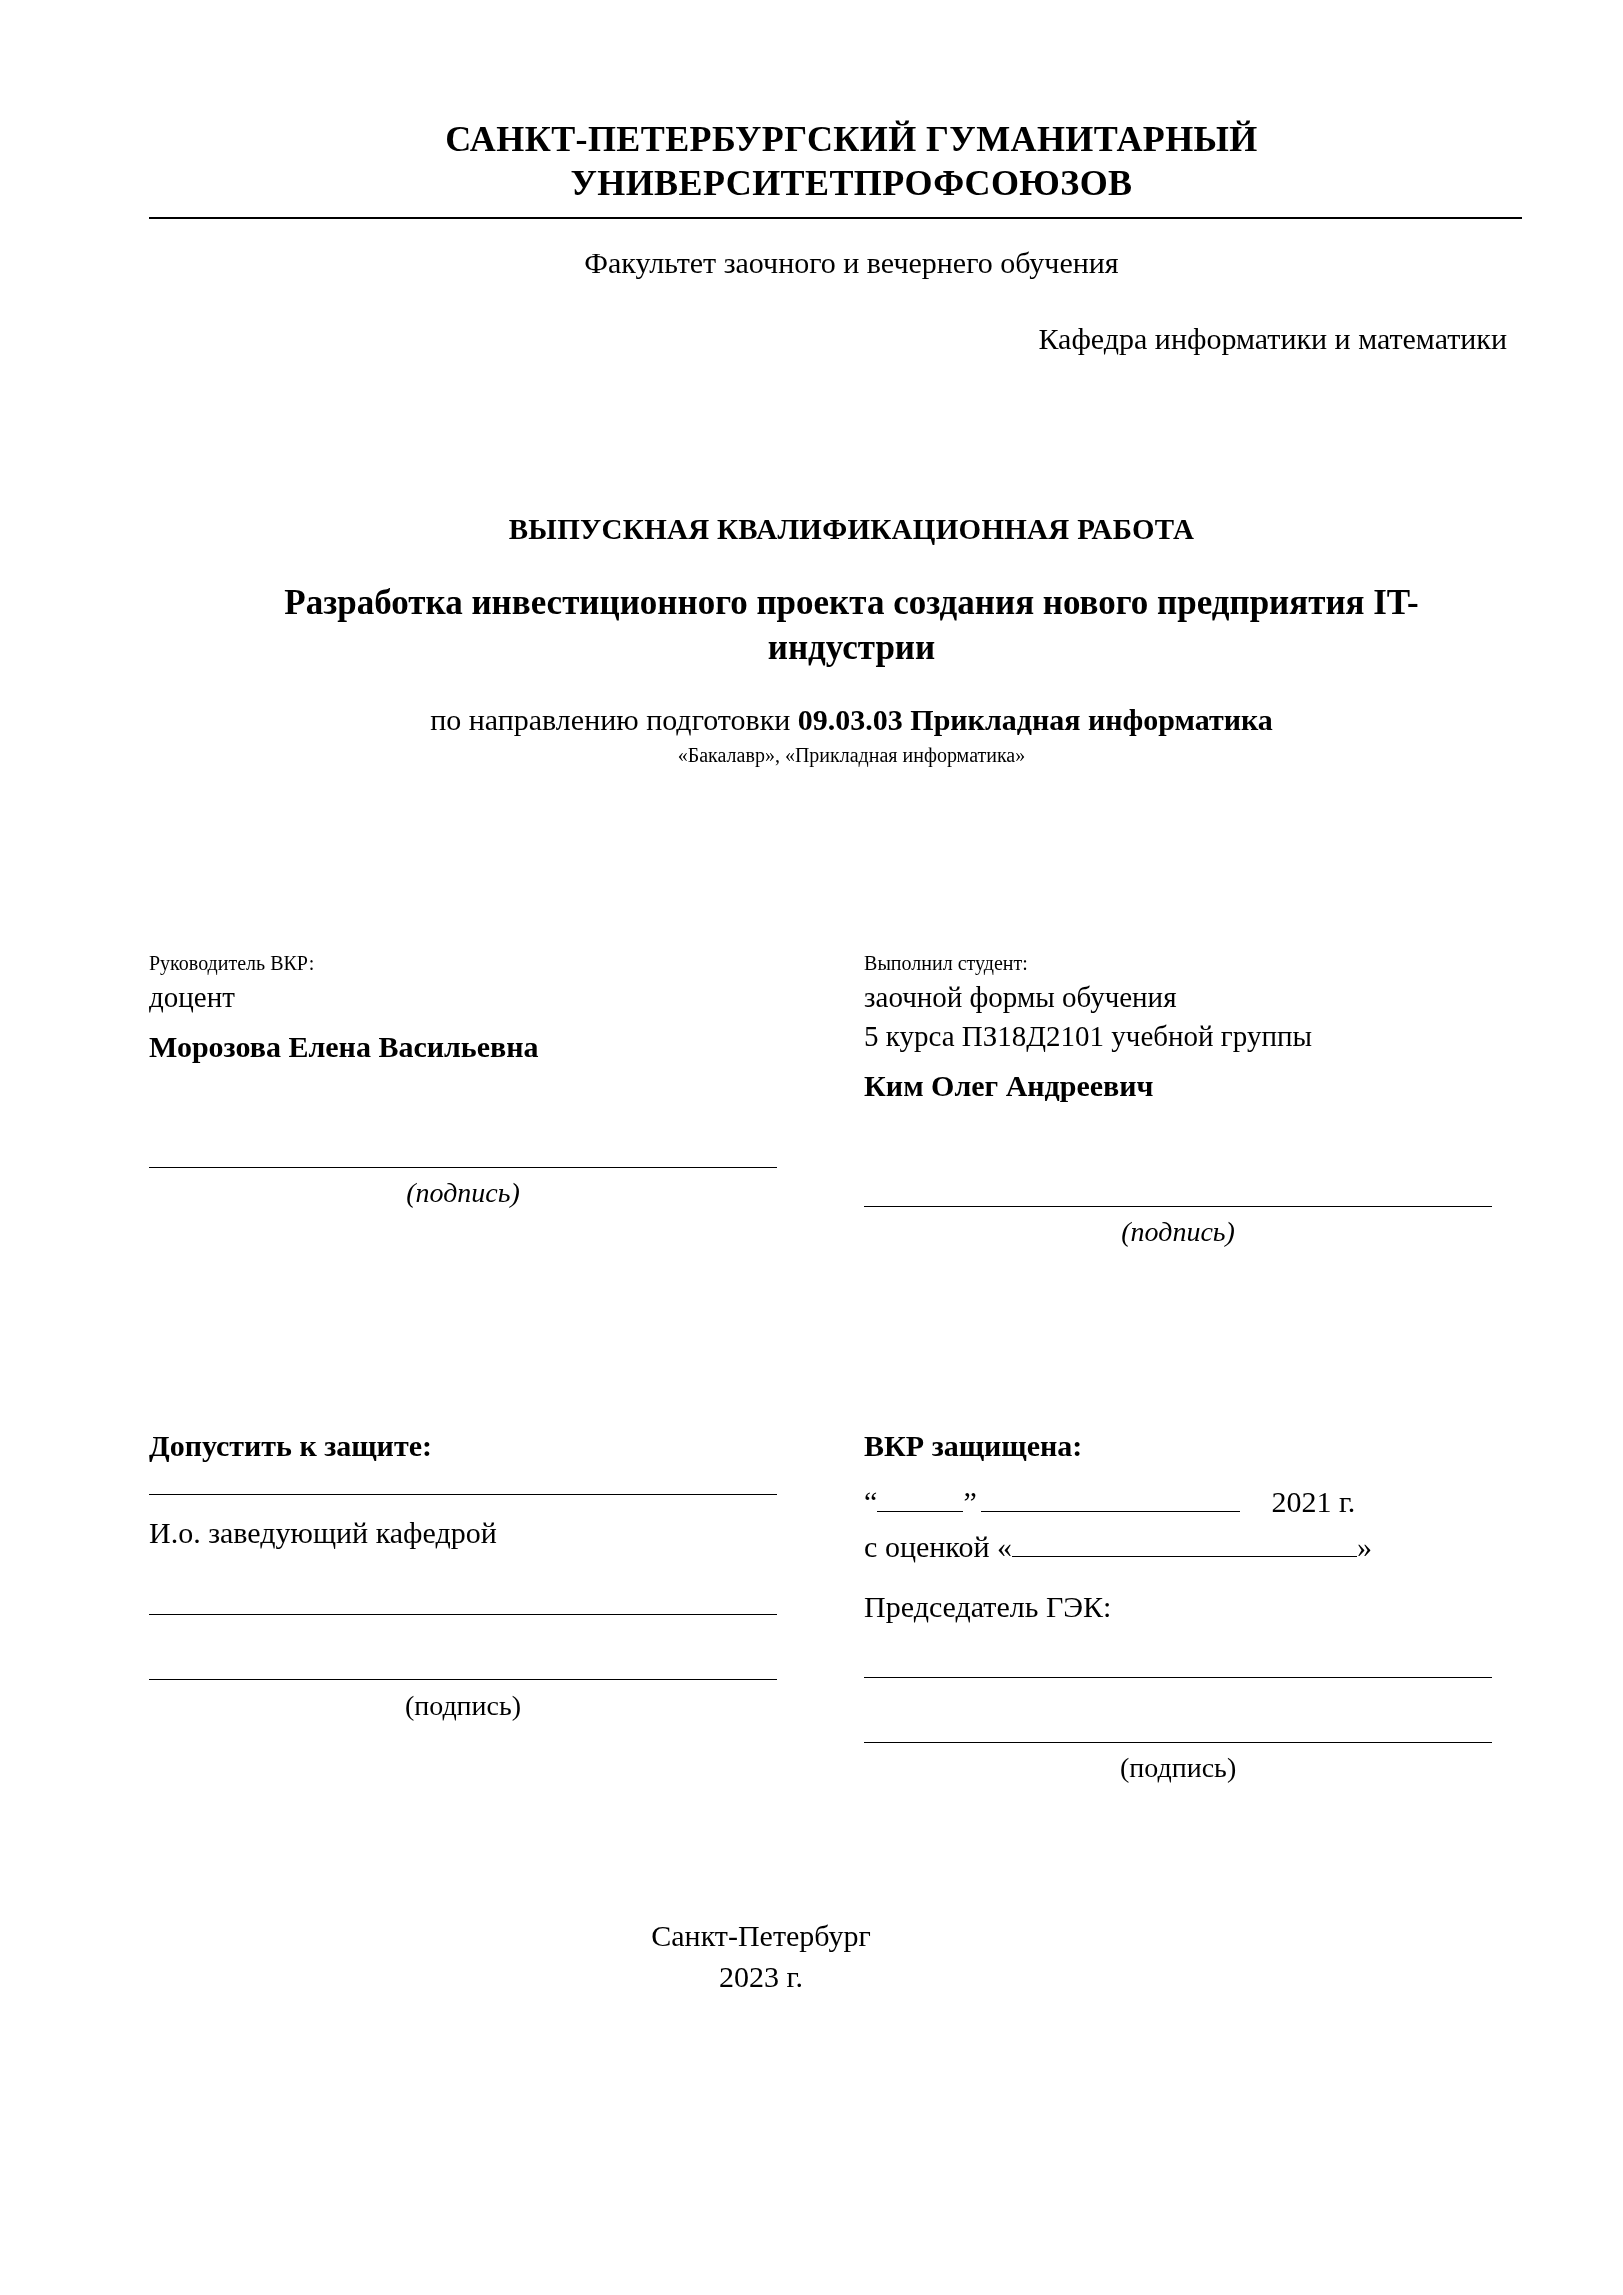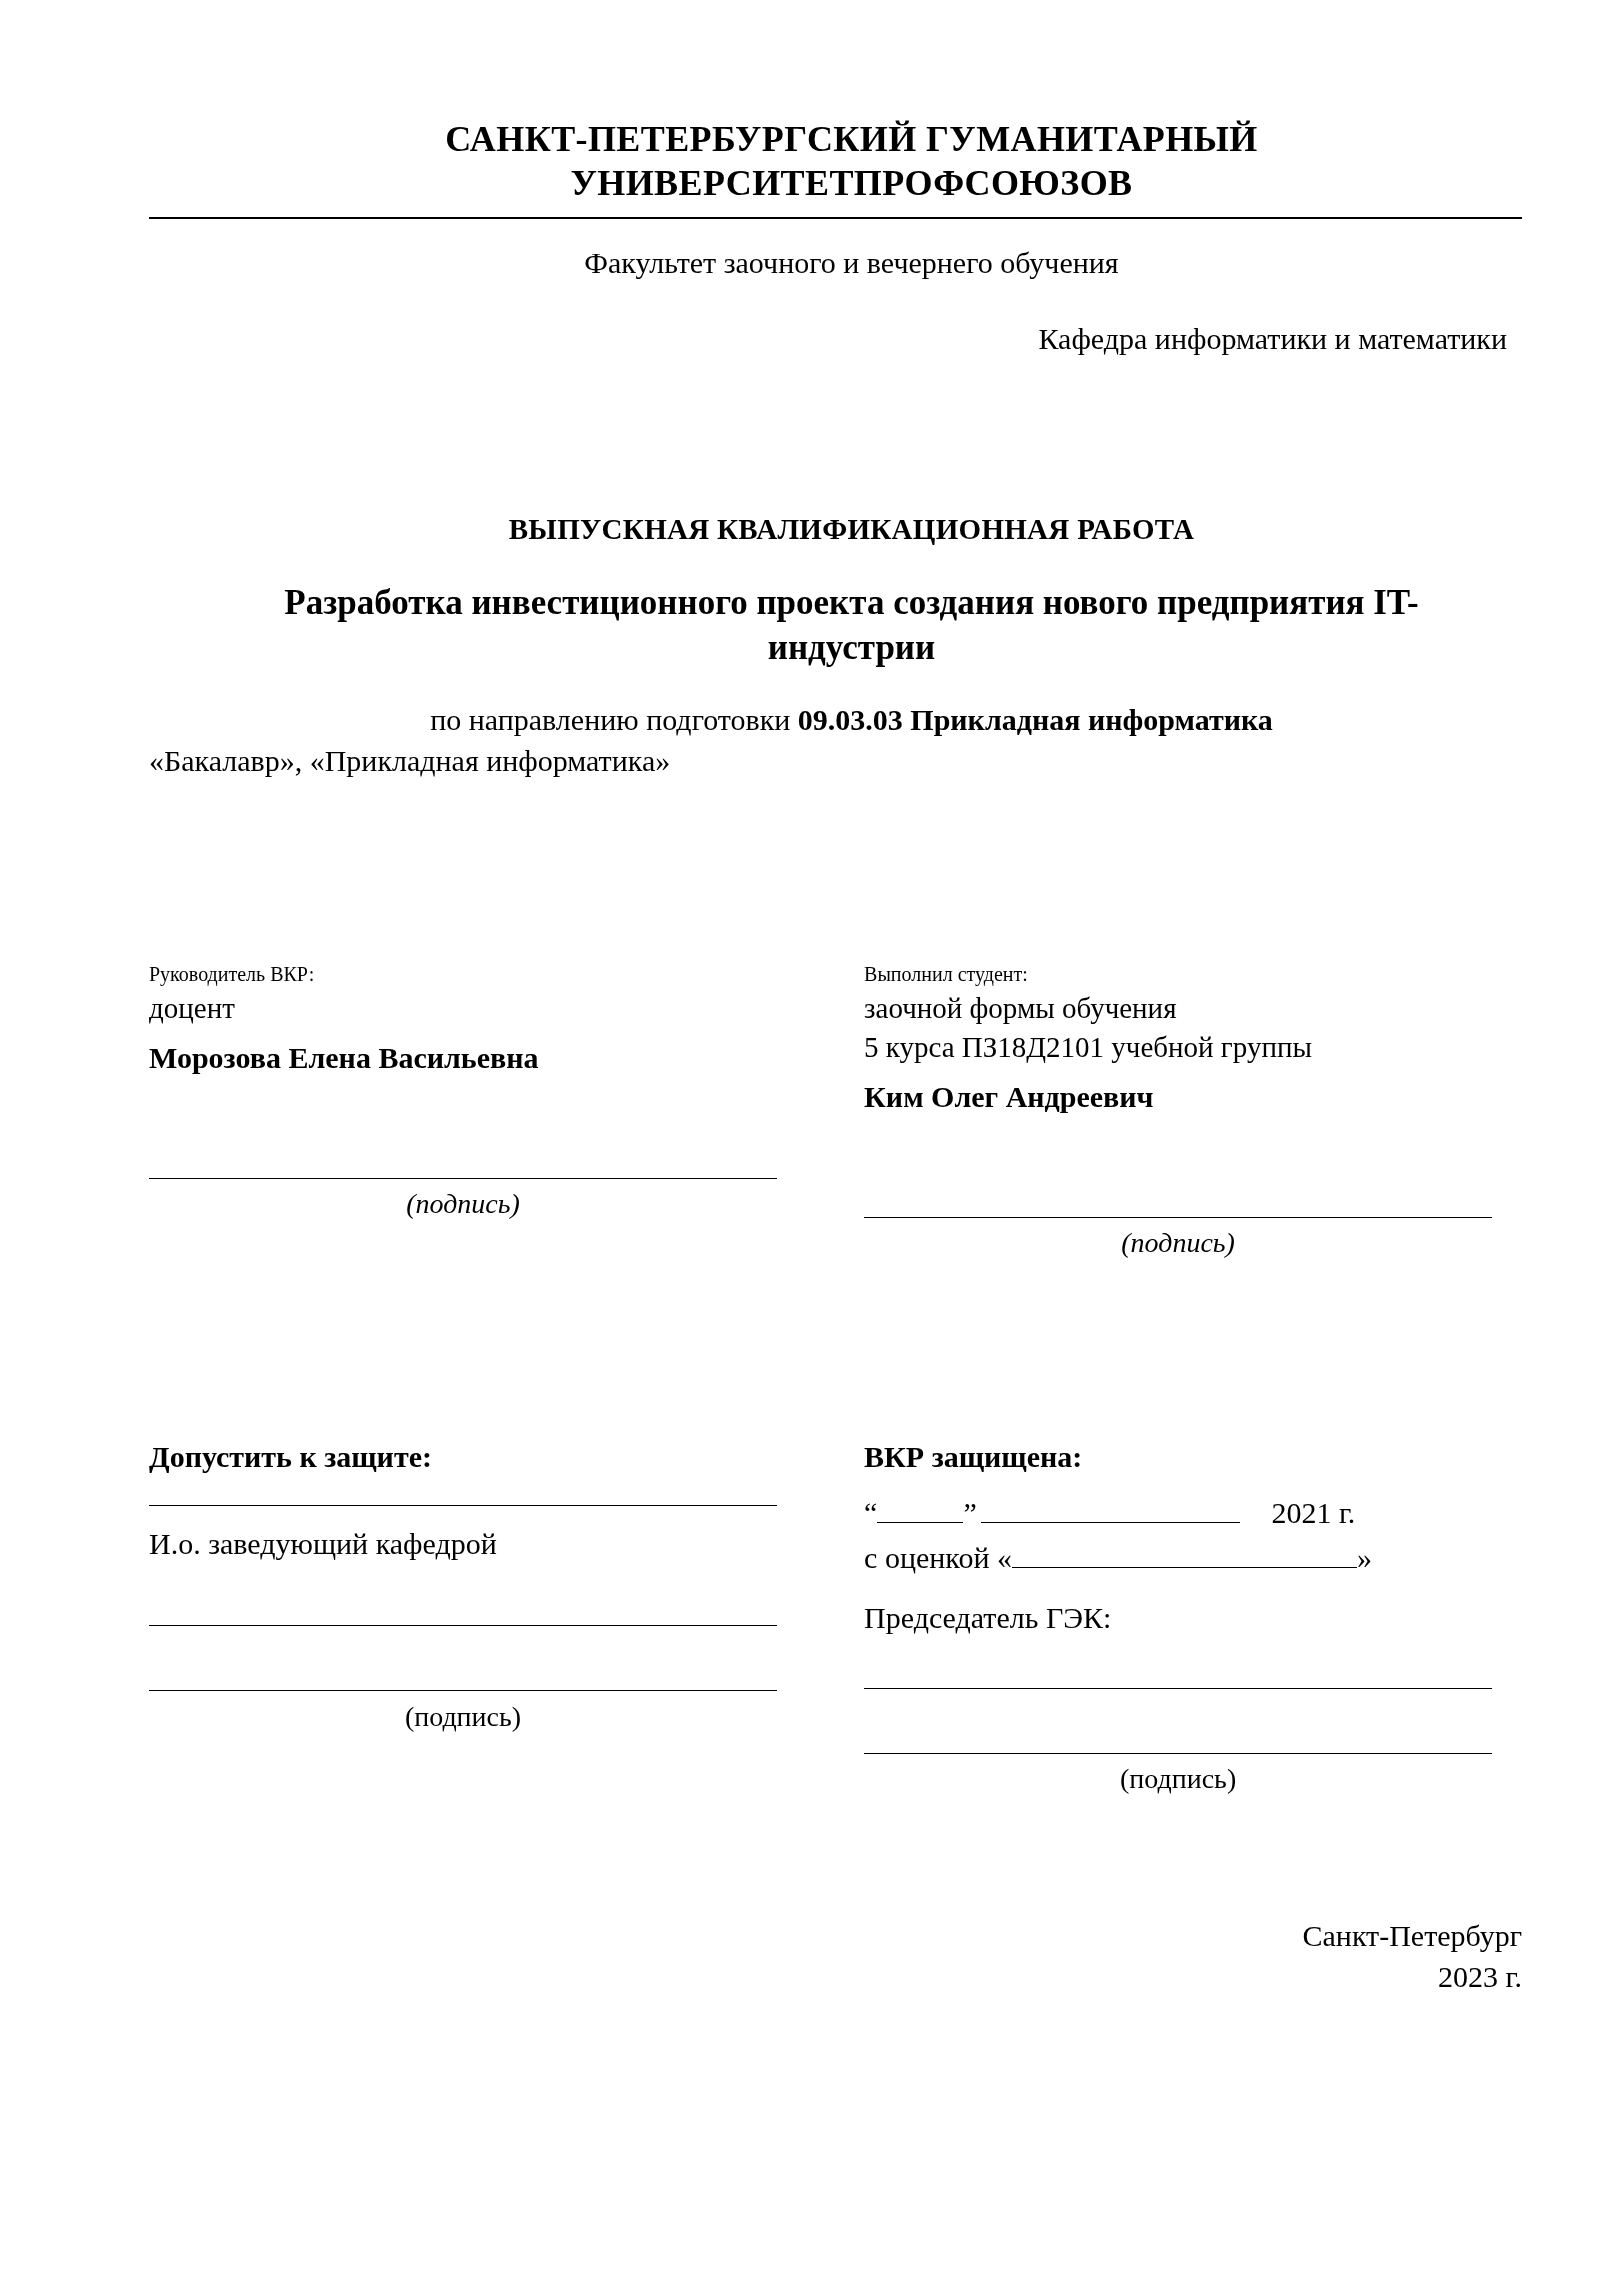--- a/index.html
+++ b/index.html
@@ -75,21 +75,22 @@
     margin-top: 35px;
     padding: 0 118px;
   }
   .direction {
     text-align: center;
     font-size: 30px;
     margin-top: 33px;
   }
   .direction b { font-weight: bold; }
   .qualification {
-    font-size: 30px;
+    text-align: center;
+    font-size: 20px;
     margin-top: 6.3px;
   }
 
   
   .cols {
     display: flex;
     margin-top: 185px;
   }
   .col {
     width: 50%;
@@ -192,21 +193,21 @@
     width: 628px;
     margin-top: 64px;
   }
 
   
   .footer {
     position: absolute;
     left: 0;
     right: 0;
     top: 1916px;
-    text-align: right;
+    text-align: center;
     font-size: 30px;
     line-height: 1.35;
   }
 </style>
 </head>
 <body>
 
 <div class="page">
   <div class="inner">
 

